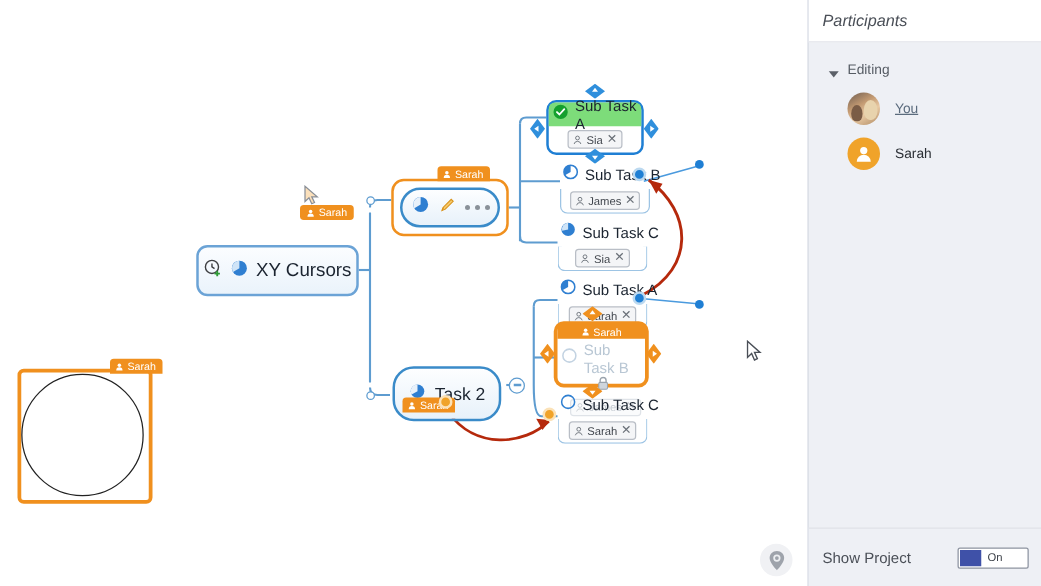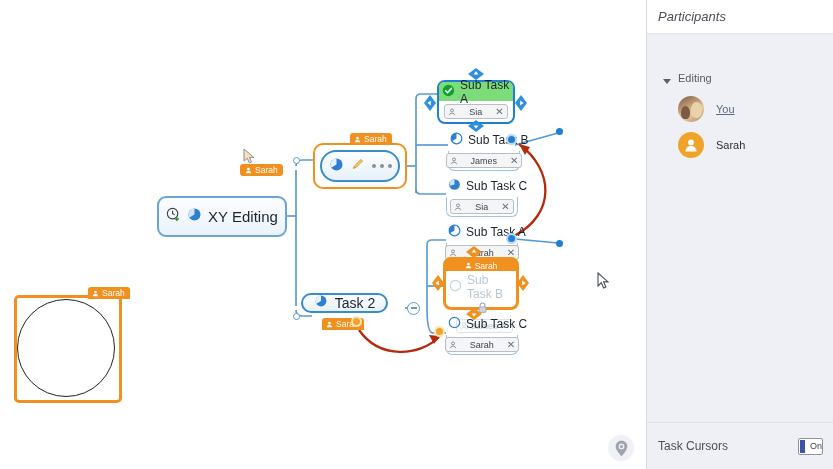--- a/index.html
+++ b/index.html
@@ -32,21 +32,21 @@
     height: 34px; background: #ffffff;
     border-bottom: 1px solid #e2e4ea;
     display: flex; align-items: center;
     padding-left: 11px;
     box-sizing: border-box;
   }
   #panel-title { font-size: 13px; color: #4a4f57; font-style: italic; }
   #panel-body { padding: 16px 0 0 0; }
   .group-header {
     display: flex; align-items: flex-end;
-    padding-left: 16px; margin-bottom: 7px; margin-top: 22px;
+    padding-left: 16px; margin-bottom: 7px;
   }
   .caret {
     width: 0; height: 0;
     border-left: 4.5px solid transparent;
     border-right: 4.5px solid transparent;
     border-top: 5px solid #5b6068;
     margin-right: 7px;
   }
   .group-label { font-size: 11px; color: #555b63; }
   .participant {
@@ -83,21 +83,21 @@
     position: absolute; left: 0; bottom: 0;
     width: 187px; height: 47px;
     border-top: 1px solid #dfe1e8;
     background: #eef0f5;
     display: flex; align-items: center;
     box-sizing: border-box;
     padding: 0 11px;
   }
   #show-cursors-label { font-size: 12px; color: #4a4f57; flex: 1; }
   .toggle {
-    width: 25px; height: 17px;
+    width: 57px; height: 17px;
     border: 1px solid #8d93a0; border-radius: 2px;
     background: #fff; display: flex; align-items: center;
     box-sizing: border-box; cursor: pointer;
   }
   .toggle .knob { width: 17px; height: 13px; background: #3f51a8; margin-left: 1px; }
   .toggle .t-label { font-size: 9px; color: #3a3f47; margin-left: 5px; }
 
   #geo-pin {
     position: absolute; left: 608px; top: 435px;
     width: 26px; height: 26px; border-radius: 50%;
@@ -116,21 +116,21 @@
     gap: 6px;
   }
   .root-title { font-size: 15px; color: #1b2430; }
 
   .pill-node {
     border: 2px solid #3a8bc9; border-radius: 17px;
     background: linear-gradient(#fdfeff,#e7f1fa);
     display: flex; align-items: center; justify-content: center;
     gap: 7px; box-sizing: border-box;
   }
-  .task2-node { left: 301px; top: 293px; width: 87px; height: 20px; }
+  .task2-node { left: 314px; top: 293px; width: 87px; height: 44px; }
   .task2-title { font-size: 14px; color: #1b2430; }
 
   .editing-node { left: 320px; top: 150px; width: 80px; height: 32px; }
   .editing-node .dots { display:flex; gap:4px; align-items:center; }
   .editing-node .dot { width:4px; height:4px; border-radius:50%; background:#8a9199; }
 
   .editing-wrap {
     position: absolute; left: 313px; top: 143px;
     width: 94px; height: 46px;
     border: 2px solid #f0901e; border-radius: 10px;
@@ -154,21 +154,21 @@
   }
   .sub .title-txt { font-size: 12px; color: #1b2430; white-space: nowrap; }
   .assignee-box {
     margin-top: 2px; height: 19px;
     border: 1.4px solid #9dc4e4; border-top: none;
     border-radius: 0 0 6px 6px;
     background: #fff;
     display: flex; align-items: center; justify-content: center;
   }
   .chip {
-    display: flex; align-items: center; gap: 13px;
+    display: flex; align-items: center; gap: 3px;
     border: 1px solid #b9bec6; border-radius: 3px;
     background: #f4f5f7; height: 13px; padding: 0 3px;
   }
   .chip-name { font-size: 9px; color: #40454c; }
   .chip-x { font-size: 10px; color: #6a7078; line-height: 1; }
 
   
   .selected-card {
     position: absolute; left: 437px; top: 80px;
     width: 78px; height: 44px;
@@ -310,21 +310,21 @@
           <path d="M7 4 L7 7 L9.2 8.4" stroke="#3e3f42" stroke-width="1.2" fill="none"></path>
           <path d="M11.5 10.5 L11.5 15 M9.2 12.7 L13.8 12.7" stroke="#2e9b35" stroke-width="1.6"></path>
         </svg>
       </span>
       <span>
         <svg width="15" height="15" viewBox="0 0 16 16">
           <circle cx="8" cy="8" r="6.4" fill="#2f7fd1"></circle>
           <path d="M8 8 L8 1.6 A6.4 6.4 0 0 0 2.6 11.2 Z" fill="#cfe4f7"></path>
         </svg>
       </span>
-      <span class="root-title">XY Editing</span>
+      <span class="root-title">XY Cursors</span>
     </div>
 
     <div class="editing-wrap">
       <div class="owner-tag" style="left:35px; top:-12px;">
         <svg width="7" height="7" viewBox="0 0 10 10">
           <circle cx="5" cy="3" r="2" fill="#fff"></circle>
           <path d="M1.4 9 A3.6 3.6 0 0 1 8.6 9 Z" fill="#fff"></path>
         </svg>
         <span>Sarah</span>
       </div>
@@ -627,20 +627,20 @@
           <svg width="16" height="16" viewBox="0 0 16 16">
             <circle cx="8" cy="5.4" r="2.9" fill="#fff"></circle>
             <path d="M2.4 14.4 A5.6 5.6 0 0 1 13.6 14.4 Z" fill="#fff"></path>
           </svg>
         </div>
         <span class="p-name">Sarah</span>
       </div>
     </div>
 
     <div id="panel-footer">
-      <span id="show-cursors-label">Task Cursors</span>
+      <span id="show-cursors-label">Show Project</span>
       <div class="toggle">
         <span class="knob"></span>
         <span class="t-label">On</span>
       </div>
     </div>
   </div>
 </div>
 
 </body></html>

